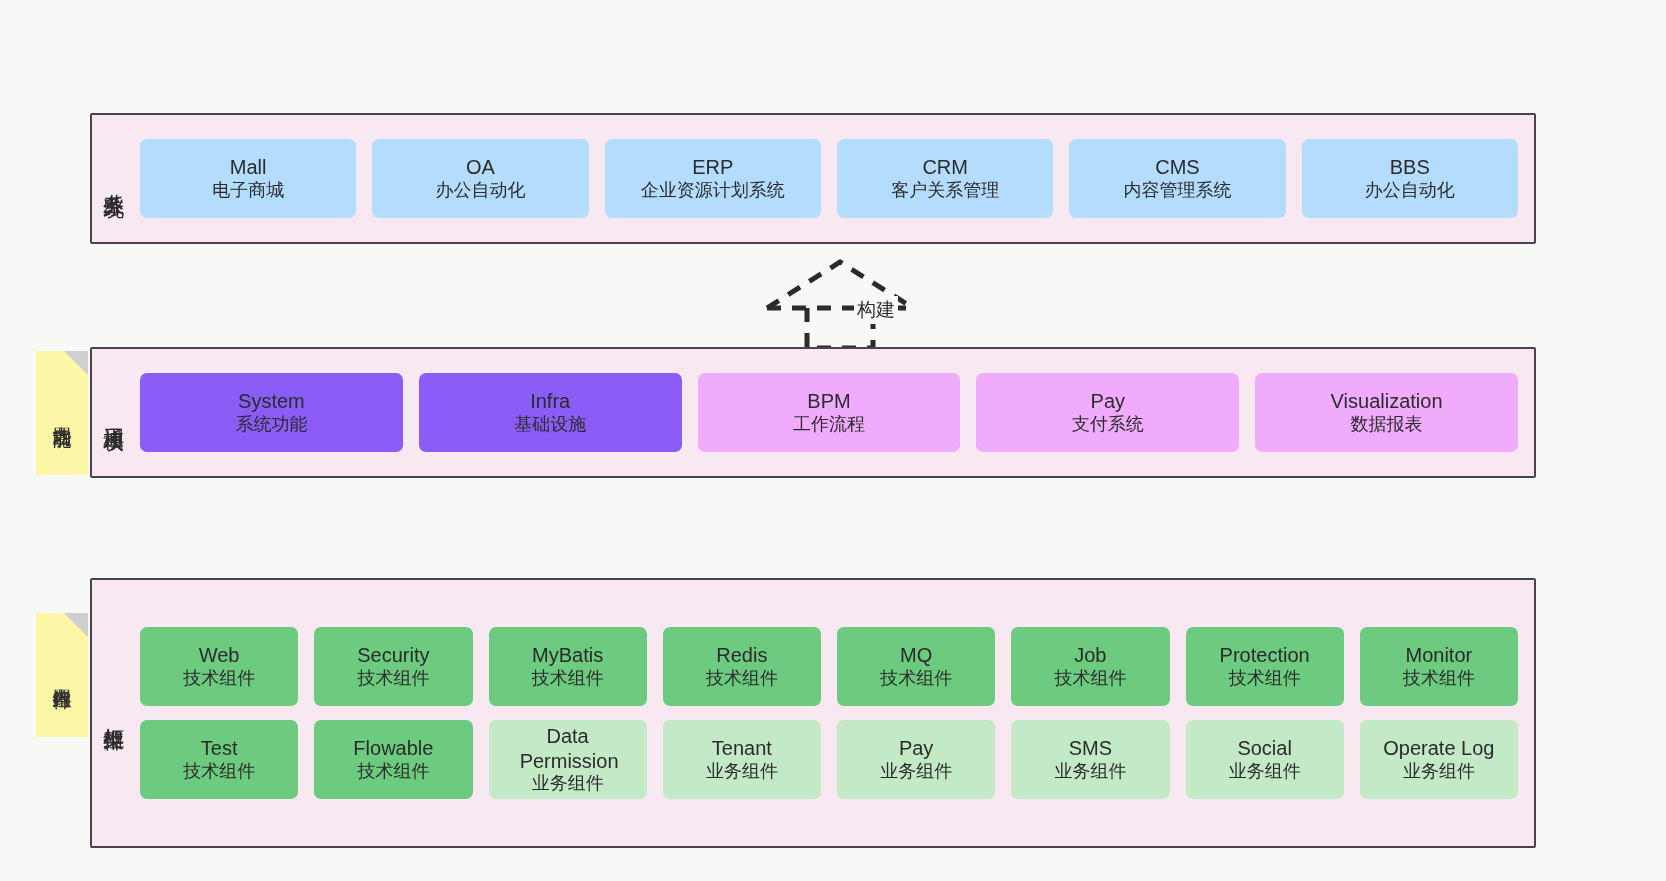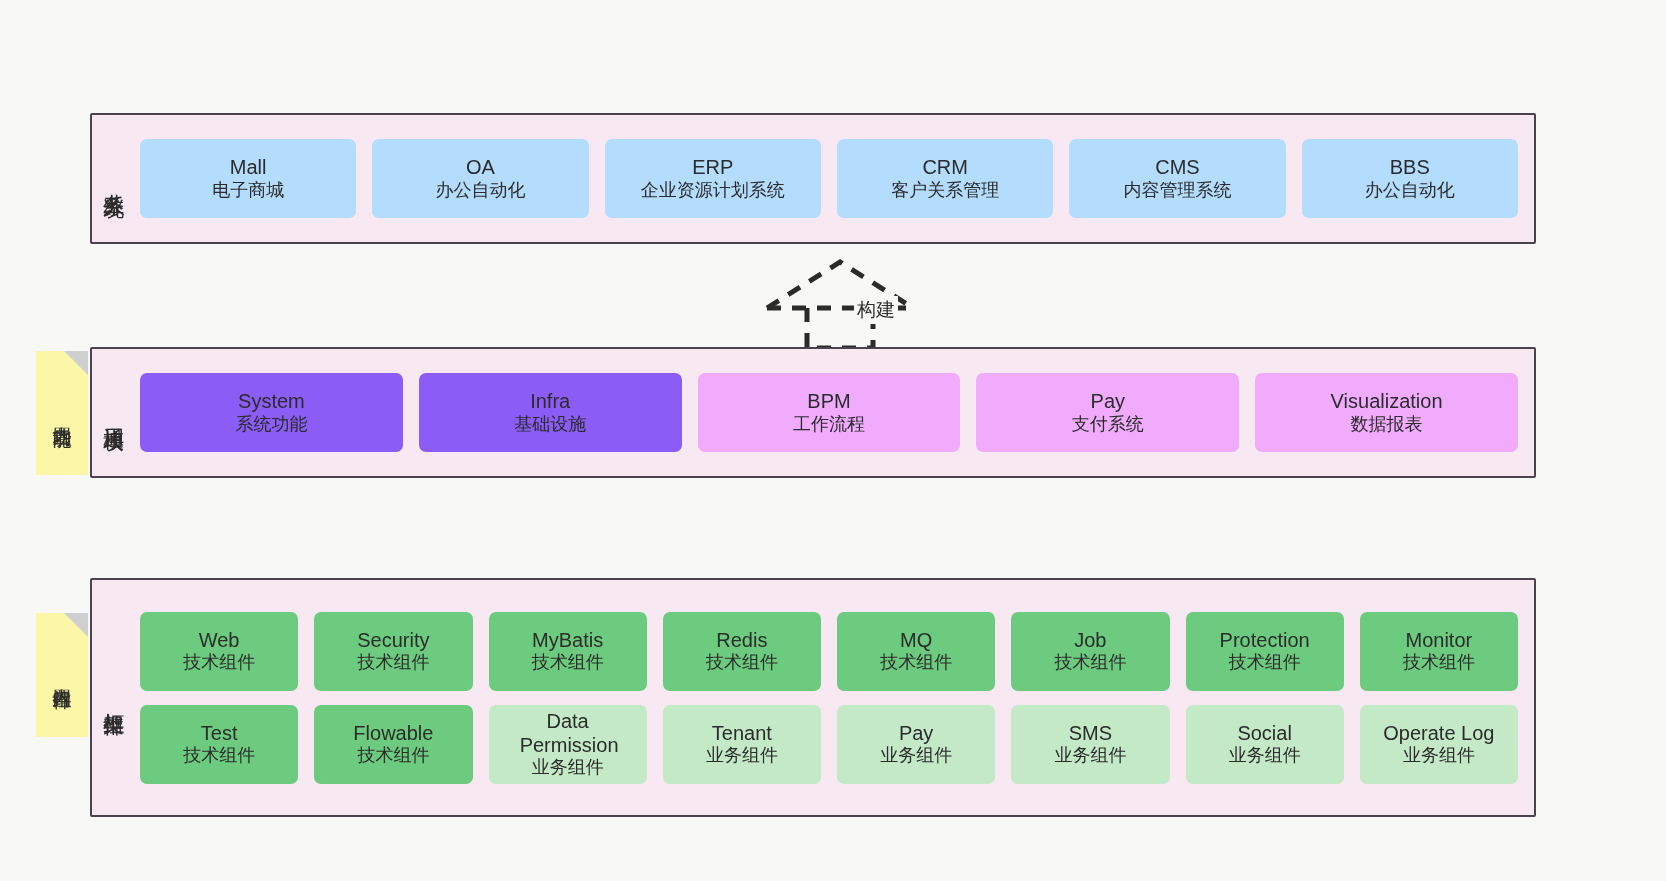--- a/index.html
+++ b/index.html
@@ -222,21 +222,21 @@
         </div>
       </div>
     </div>
   </div>
 
 
   <div class="sticky" style="left:36px; top:613px; height:124px;">
     <span>内置组件</span>
   </div>
 
-  <div class="layer" style="left:90px; top:578px; width:1446px; height:239px;">
+  <div class="layer" style="left:90px; top:578px; width:1446px; height:270px;">
     <div class="layer-label">框架组件</div>
     <div class="layer-body">
 
       <div class="row" style="height:79px;">
         <div class="card c-green">
           <div class="t1">Web</div>
           <div class="t2">技术组件</div>
         </div>
         <div class="card c-green">
           <div class="t1">Security</div>

